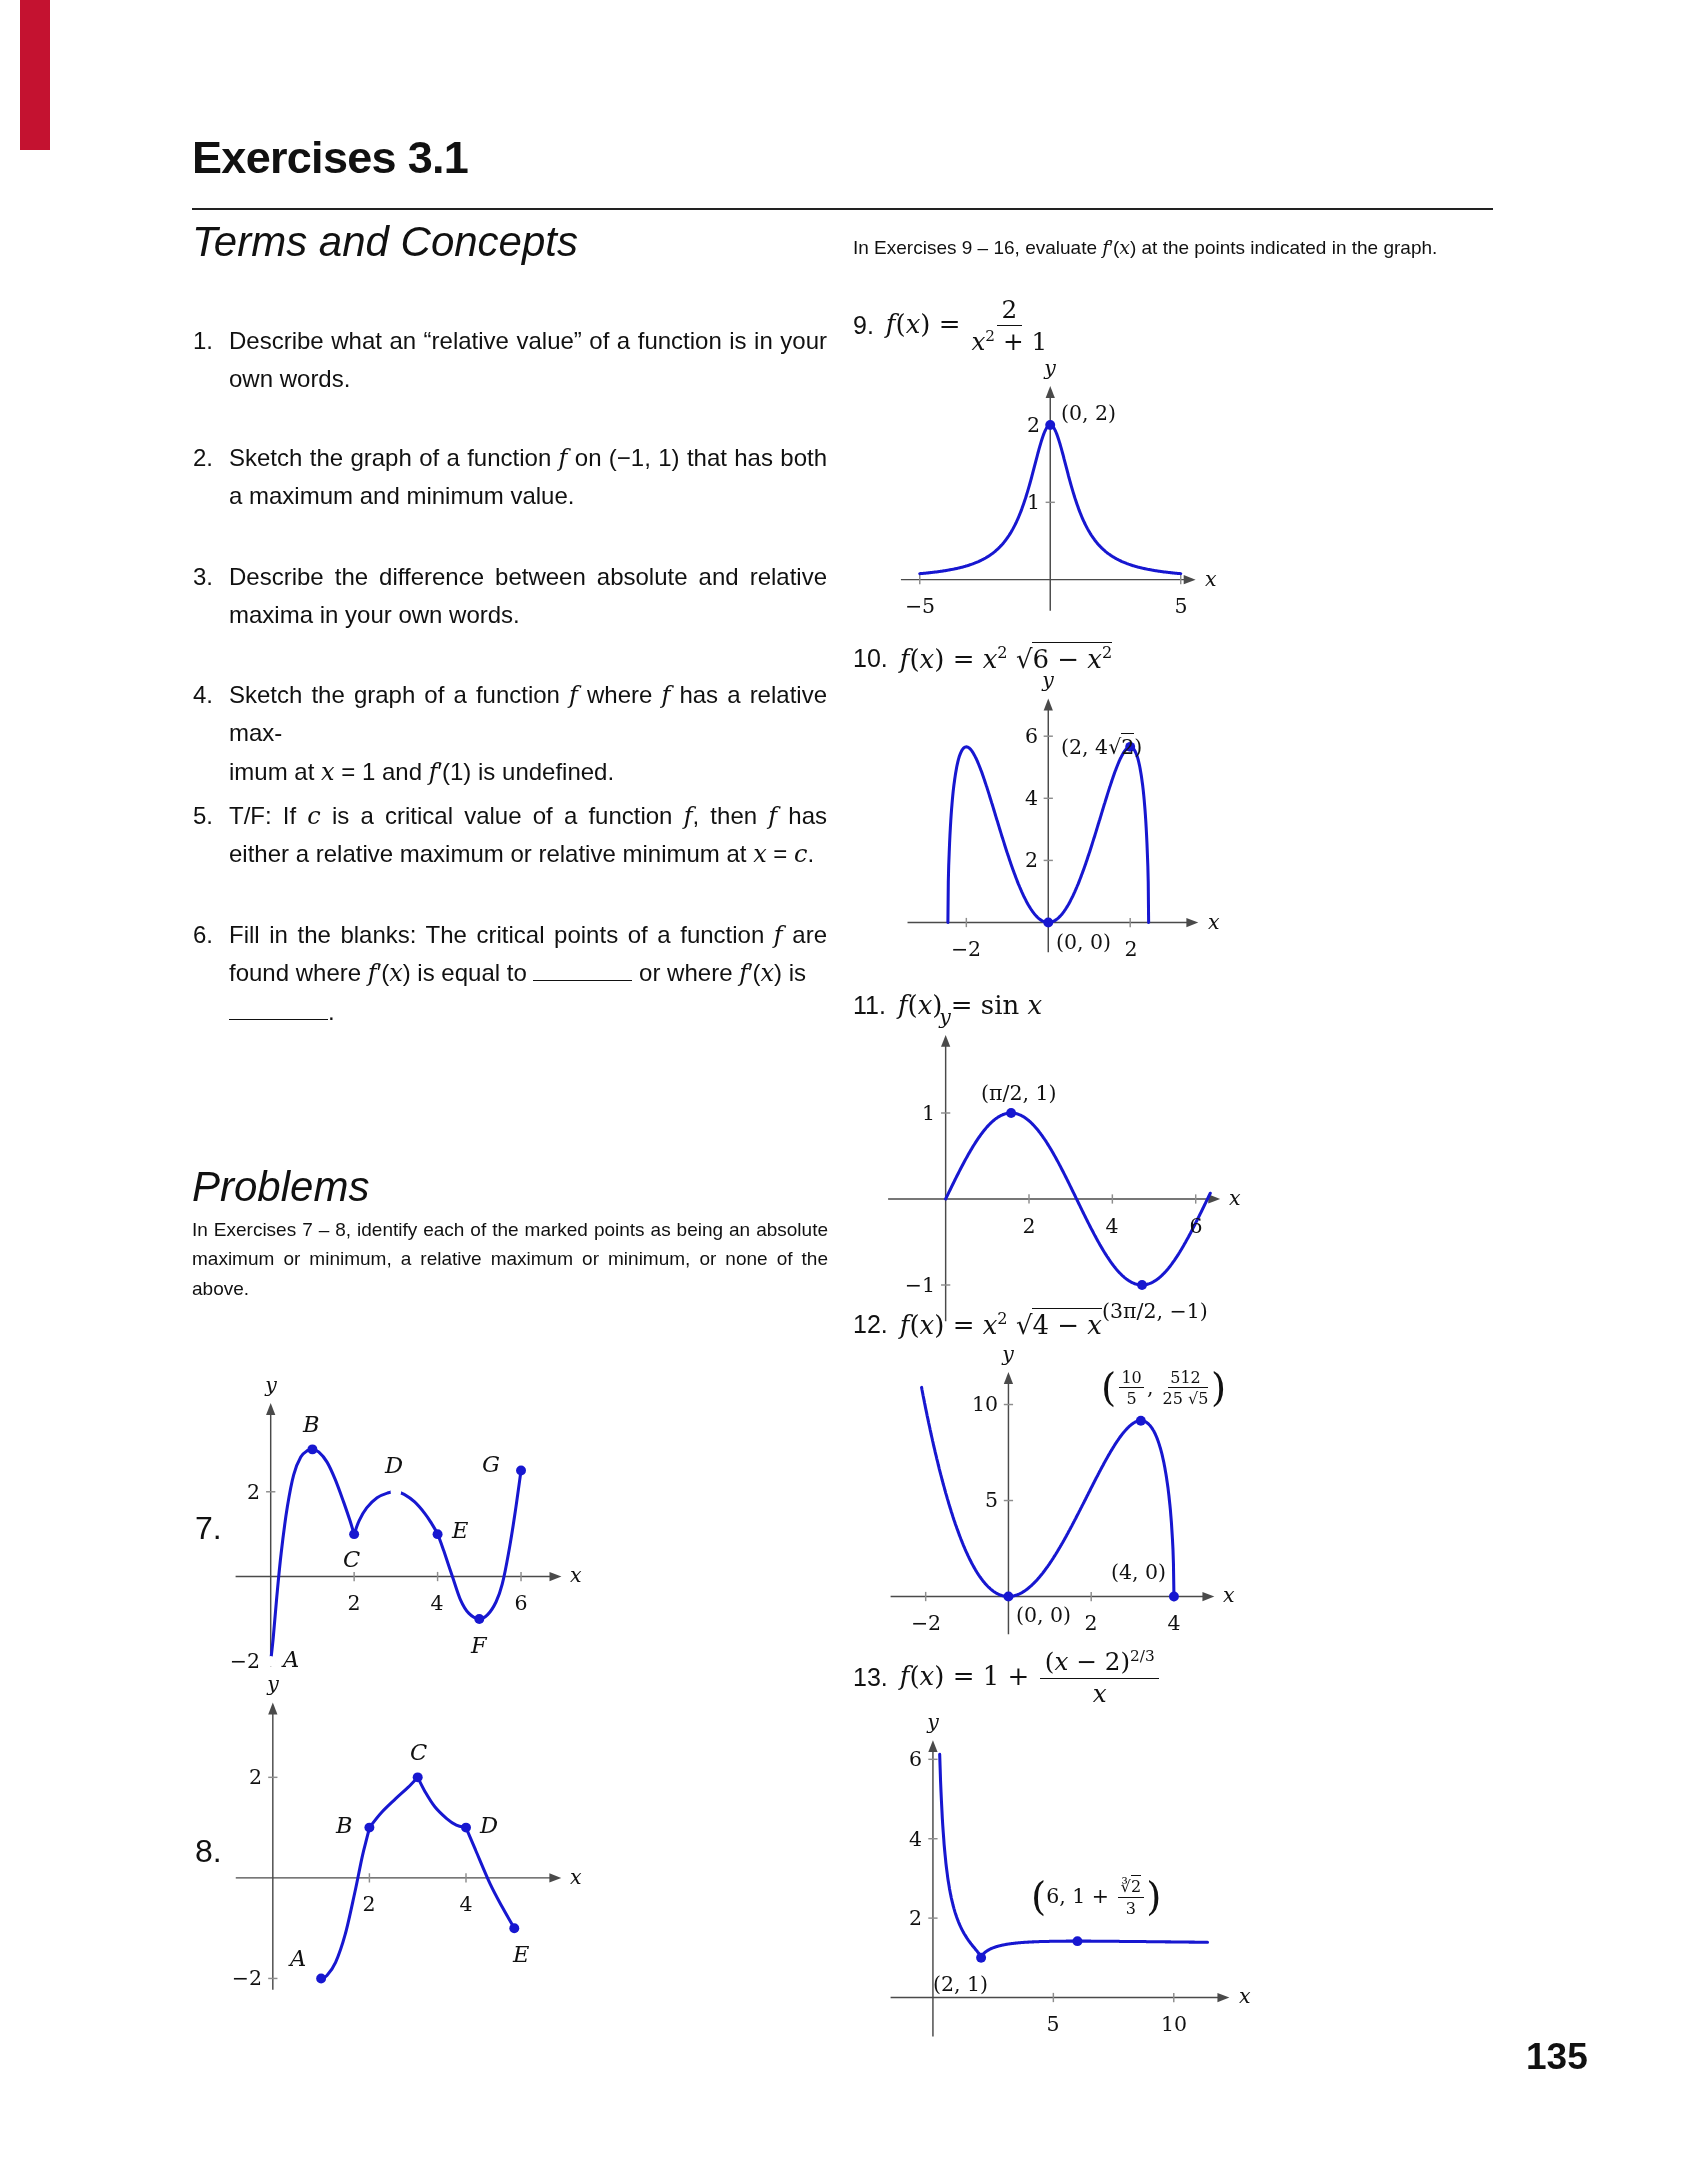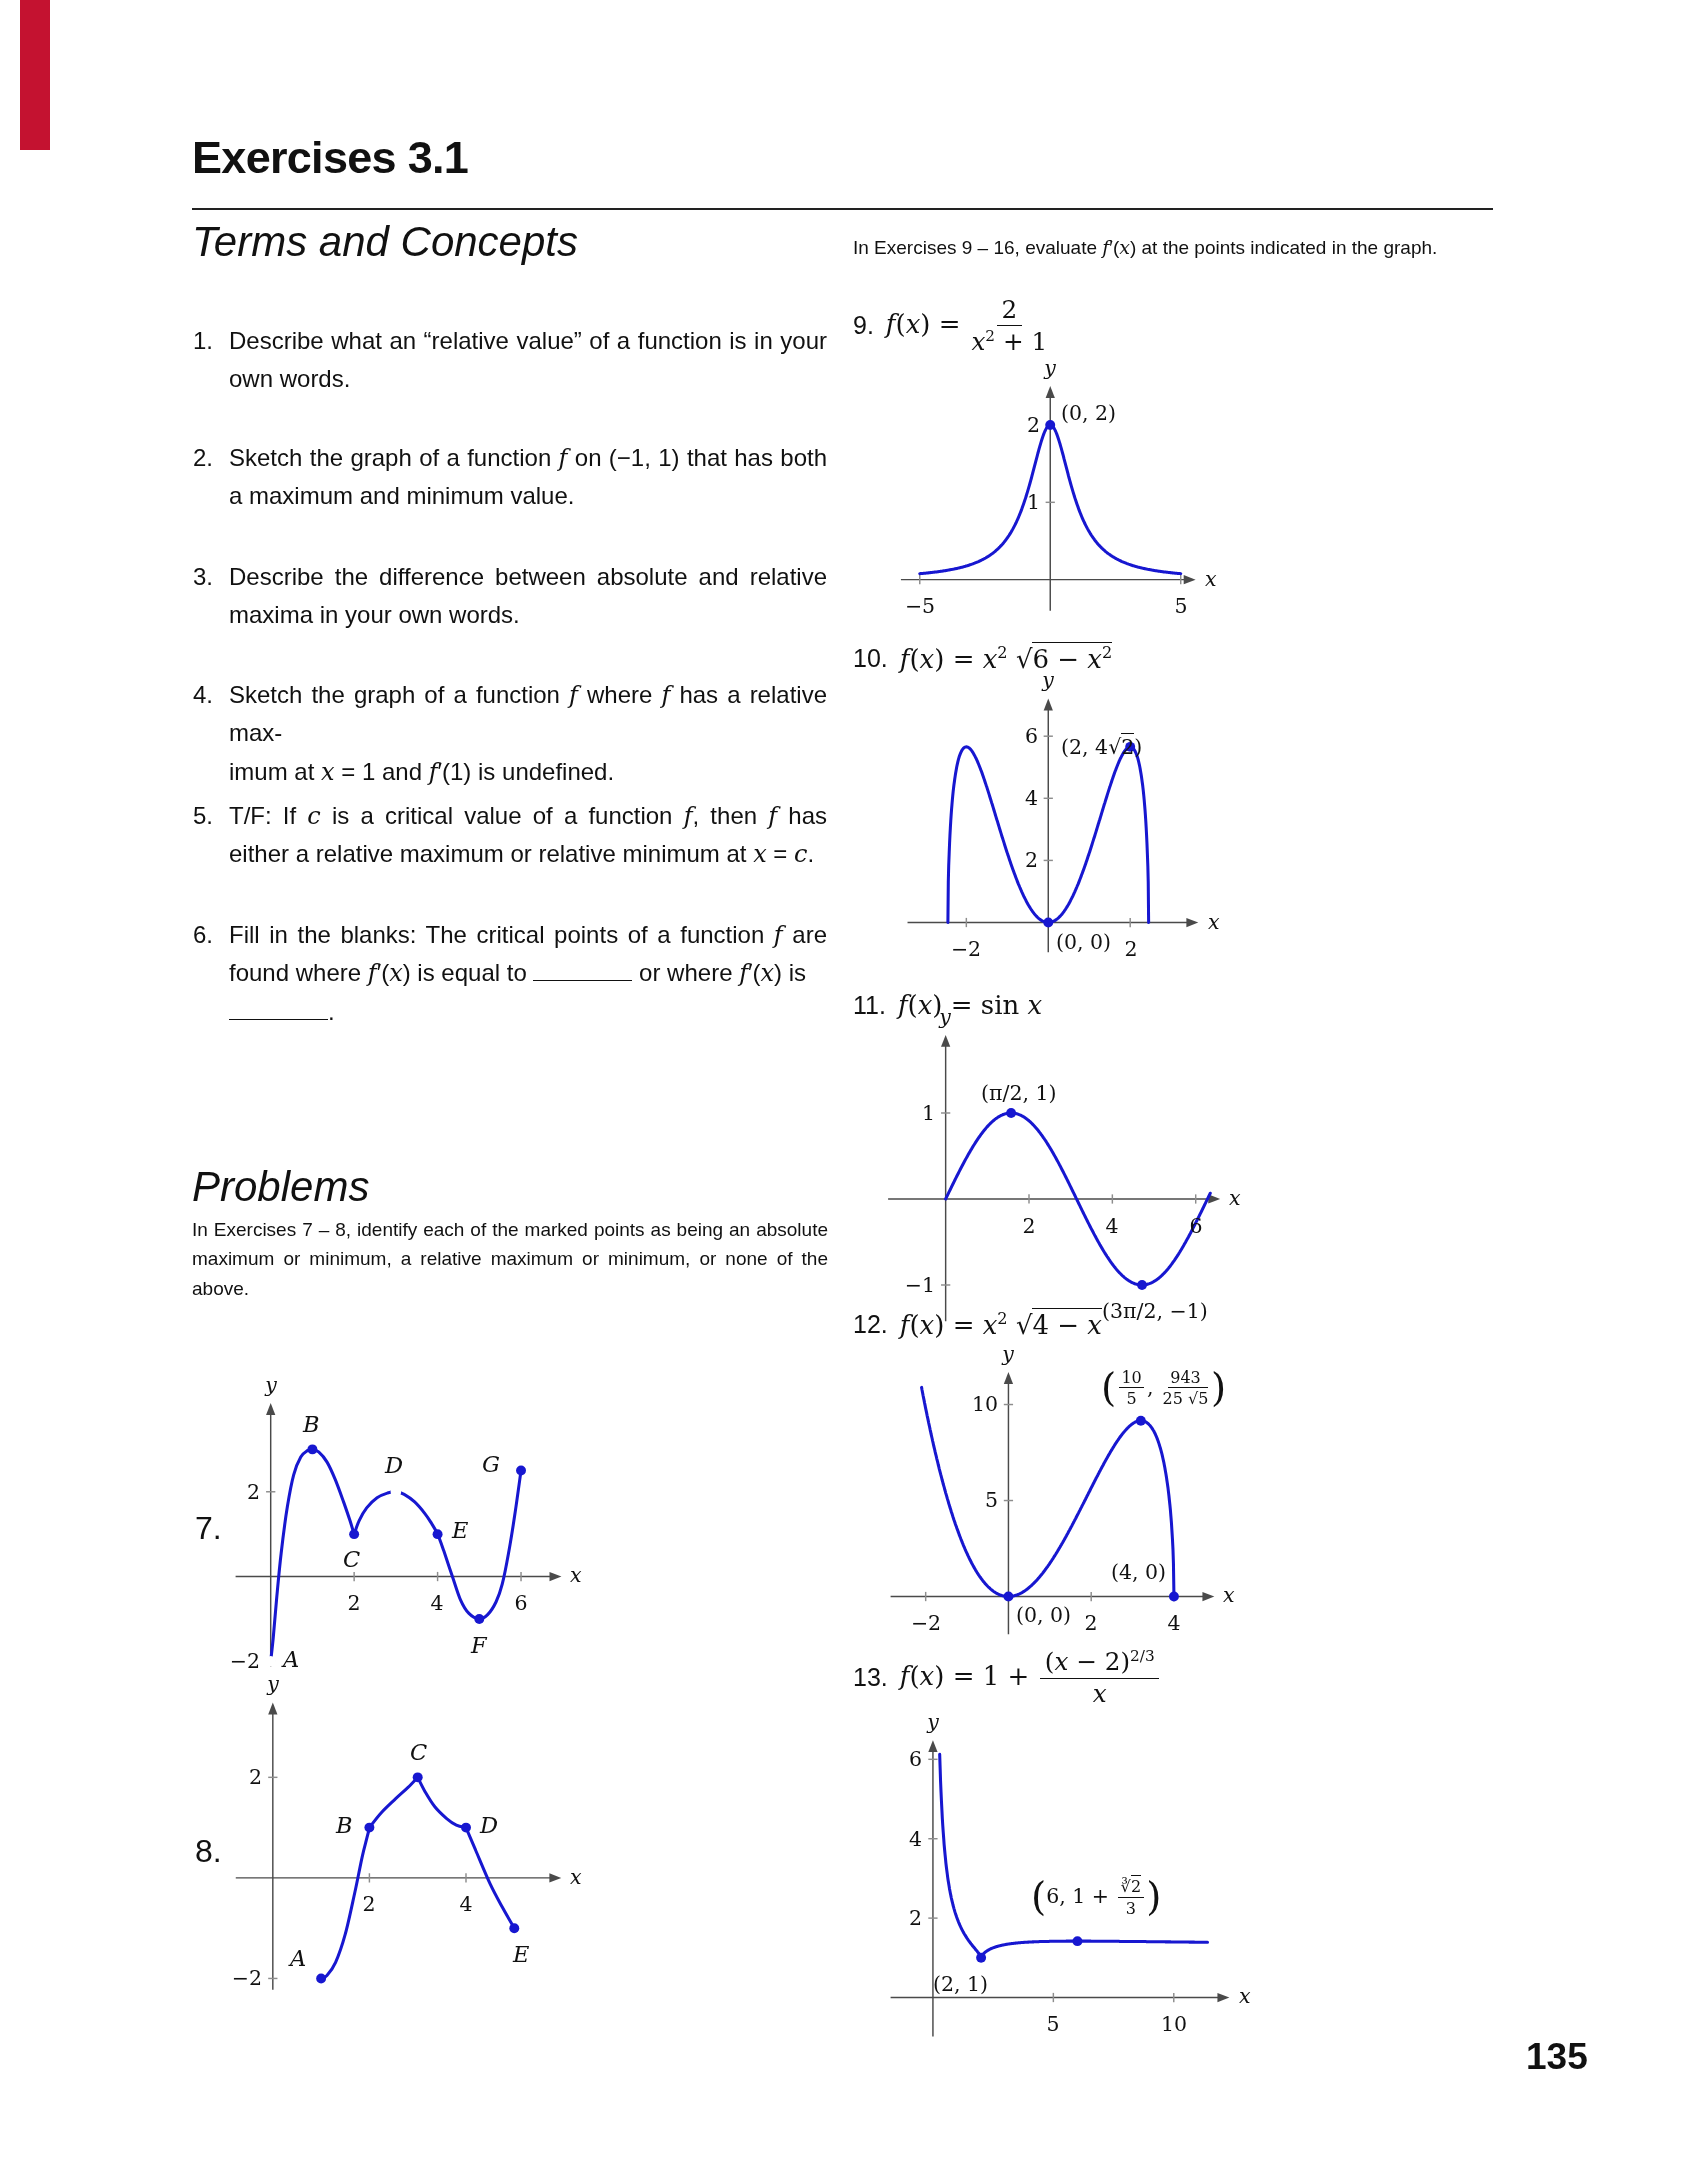--- a/index.html
+++ b/index.html
@@ -210,21 +210,21 @@
       <line x1="187" y1="206" x2="201" y2="206" class="tk"></line>
       <line x1="187" y1="61" x2="201" y2="61" class="tk"></line>
       <path d="M62.8,35.1L63.5,39.1L64.3,43.1L65.0,47.0L65.8,50.9L66.6,54.7L67.3,58.5L68.1,62.3L68.8,66.1L69.6,69.9L70.4,73.6L71.1,77.3L71.9,80.9L72.7,84.6L73.4,88.2L74.2,91.8L75.0,95.3L75.7,98.8L76.5,102.3L77.2,105.8L78.0,109.3L78.8,112.7L79.5,116.1L80.3,119.4L81.0,122.8L81.8,126.1L82.6,129.3L83.3,132.6L84.1,135.8L84.9,139.0L85.6,142.2L86.4,145.3L87.2,148.5L87.9,151.6L88.7,154.6L89.4,157.7L90.2,160.7L91.0,163.7L91.7,166.6L92.5,169.6L93.3,172.5L94.0,175.4L94.8,178.2L95.5,181.1L96.3,183.9L97.1,186.6L97.8,189.4L98.6,192.1L99.3,194.8L100.1,197.5L100.9,200.1L101.6,202.8L102.4,205.4L103.2,207.9L103.9,210.5L104.7,213.0L105.4,215.5L106.2,218.0L107.0,220.4L107.7,222.9L108.5,225.3L109.3,227.6L110.0,230.0L110.8,232.3L111.5,234.6L112.3,236.9L113.1,239.1L113.8,241.4L114.6,243.6L115.4,245.7L116.1,247.9L116.9,250.0L117.7,252.1L118.4,254.2L119.2,256.2L119.9,258.3L120.7,260.3L121.5,262.3L122.2,264.2L123.0,266.2L123.8,268.1L124.5,270.0L125.3,271.8L126.0,273.7L126.8,275.5L127.6,277.3L128.3,279.0L129.1,280.8L129.8,282.5L130.6,284.2L131.4,285.9L132.1,287.5L132.9,289.2L133.7,290.8L134.4,292.4L135.2,293.9L135.9,295.5L136.7,297.0L137.5,298.5L138.2,299.9L139.0,301.4L139.8,302.8L140.5,304.2L141.3,305.6L142.0,307.0L142.8,308.3L143.6,309.6L144.3,310.9L145.1,312.2L145.9,313.4L146.6,314.7L147.4,315.9L148.1,317.0L148.9,318.2L149.7,319.3L150.4,320.5L151.2,321.6L152.0,322.6L152.7,323.7L153.5,324.7L154.3,325.7L155.0,326.7L155.8,327.7L156.5,328.7L157.3,329.6L158.1,330.5L158.8,331.4L159.6,332.2L160.3,333.1L161.1,333.9L161.9,334.7L162.6,335.5L163.4,336.3L164.2,337.0L164.9,337.7L165.7,338.4L166.4,339.1L167.2,339.8L168.0,340.4L168.7,341.1L169.5,341.7L170.3,342.2L171.0,342.8L171.8,343.4L172.5,343.9L173.3,344.4L174.1,344.9L174.8,345.3L175.6,345.8L176.4,346.2L177.1,346.6L177.9,347.0L178.6,347.4L179.4,347.7L180.2,348.1L180.9,348.4L181.7,348.7L182.5,349.0L183.2,349.2L184.0,349.5L184.8,349.7L185.5,349.9L186.3,350.1L187.0,350.3L187.8,350.4L188.6,350.6L189.3,350.7L190.1,350.8L190.8,350.9L191.6,350.9L192.4,351.0L193.1,351.0L193.9,351.0L194.7,351.0L195.4,351.0L196.2,350.9L196.9,350.9L197.7,350.8L198.5,350.7L199.2,350.6L200.0,350.5L200.8,350.3L201.5,350.2L202.3,350.0L203.0,349.8L203.8,349.6L204.6,349.4L205.3,349.1L206.1,348.9L206.9,348.6L207.6,348.3L208.4,348.0L209.1,347.7L209.9,347.4L210.7,347.0L211.4,346.6L212.2,346.3L213.0,345.9L213.7,345.5L214.5,345.0L215.3,344.6L216.0,344.1L216.8,343.7L217.5,343.2L218.3,342.7L219.1,342.2L219.8,341.6L220.6,341.1L221.3,340.5L222.1,339.9L222.9,339.4L223.6,338.8L224.4,338.1L225.2,337.5L225.9,336.9L226.7,336.2L227.4,335.5L228.2,334.9L229.0,334.2L229.7,333.4L230.5,332.7L231.3,332.0L232.0,331.2L232.8,330.5L233.5,329.7L234.3,328.9L235.1,328.1L235.8,327.3L236.6,326.5L237.4,325.6L238.1,324.8L238.9,323.9L239.6,323.0L240.4,322.1L241.2,321.2L241.9,320.3L242.7,319.4L243.5,318.5L244.2,317.5L245.0,316.6L245.8,315.6L246.5,314.6L247.3,313.6L248.0,312.6L248.8,311.6L249.6,310.6L250.3,309.5L251.1,308.5L251.8,307.4L252.6,306.4L253.4,305.3L254.1,304.2L254.9,303.1L255.7,302.0L256.4,300.9L257.2,299.8L257.9,298.6L258.7,297.5L259.5,296.3L260.2,295.1L261.0,294.0L261.8,292.8L262.5,291.6L263.3,290.4L264.0,289.2L264.8,288.0L265.6,286.7L266.3,285.5L267.1,284.3L267.9,283.0L268.6,281.7L269.4,280.5L270.1,279.2L270.9,277.9L271.7,276.6L272.4,275.3L273.2,274.0L274.0,272.7L274.7,271.4L275.5,270.1L276.3,268.7L277.0,267.4L277.8,266.0L278.5,264.7L279.3,263.3L280.1,261.9L280.8,260.6L281.6,259.2L282.3,257.8L283.1,256.4L283.9,255.0L284.6,253.6L285.4,252.2L286.2,250.8L286.9,249.4L287.7,247.9L288.4,246.5L289.2,245.1L290.0,243.6L290.7,242.2L291.5,240.8L292.3,239.3L293.0,237.9L293.8,236.4L294.5,234.9L295.3,233.5L296.1,232.0L296.8,230.5L297.6,229.0L298.4,227.6L299.1,226.1L299.9,224.6L300.6,223.1L301.4,221.6L302.2,220.1L302.9,218.6L303.7,217.1L304.5,215.6L305.2,214.1L306.0,212.6L306.8,211.1L307.5,209.6L308.3,208.1L309.0,206.6L309.8,205.1L310.6,203.6L311.3,202.1L312.1,200.6L312.8,199.1L313.6,197.6L314.4,196.1L315.1,194.6L315.9,193.1L316.7,191.6L317.4,190.1L318.2,188.6L318.9,187.0L319.7,185.5L320.5,184.1L321.2,182.6L322.0,181.1L322.8,179.6L323.5,178.1L324.3,176.6L325.1,175.1L325.8,173.6L326.6,172.1L327.3,170.7L328.1,169.2L328.9,167.7L329.6,166.3L330.4,164.8L331.1,163.4L331.9,161.9L332.7,160.5L333.4,159.0L334.2,157.6L335.0,156.2L335.7,154.7L336.5,153.3L337.3,151.9L338.0,150.5L338.8,149.1L339.5,147.7L340.3,146.3L341.1,144.9L341.8,143.6L342.6,142.2L343.3,140.9L344.1,139.5L344.9,138.2L345.6,136.8L346.4,135.5L347.2,134.2L347.9,132.9L348.7,131.6L349.5,130.3L350.2,129.1L351.0,127.8L351.7,126.6L352.5,125.3L353.3,124.1L354.0,122.9L354.8,121.7L355.5,120.5L356.3,119.3L357.1,118.2L357.8,117.0L358.6,115.9L359.4,114.8L360.1,113.7L360.9,112.6L361.6,111.5L362.4,110.4L363.2,109.4L363.9,108.3L364.7,107.3L365.5,106.3L366.2,105.4L367.0,104.4L367.8,103.4L368.5,102.5L369.3,101.6L370.0,100.7L370.8,99.9L371.6,99.0L372.3,98.2L373.1,97.4L373.9,96.6L374.6,95.8L375.4,95.1L376.1,94.4L376.9,93.7L377.7,93.0L378.4,92.4L379.2,91.7L379.9,91.1L380.7,90.6L381.5,90.0L382.2,89.5L383.0,89.0L383.8,88.5L384.5,88.1L385.3,87.7L386.0,87.3L386.8,87.0L387.6,86.7L388.3,86.4L389.1,86.2L389.9,85.9L390.6,85.8L391.4,85.6L392.1,85.5L392.9,85.4L393.7,85.4L394.4,85.4L395.2,85.4L396.0,85.5L396.7,85.6L397.5,85.8L398.3,86.0L399.0,86.3L399.8,86.6L400.5,86.9L401.3,87.3L402.1,87.7L402.8,88.2L403.6,88.8L404.3,89.4L405.1,90.0L405.9,90.7L406.6,91.5L407.4,92.3L408.2,93.2L408.9,94.1L409.7,95.1L410.5,96.2L411.2,97.3L412.0,98.5L412.7,99.8L413.5,101.1L414.3,102.6L415.0,104.1L415.8,105.6L416.5,107.3L417.3,109.1L418.1,110.9L418.8,112.9L419.6,114.9L420.4,117.1L421.1,119.3L421.9,121.7L422.6,124.1L423.4,126.7L424.2,129.5L424.9,132.3L425.7,135.3L426.5,138.5L427.2,141.8L428.0,145.3L428.8,148.9L429.5,152.7L430.3,156.8L431.0,161.0L431.8,165.5L432.6,170.3L433.3,175.3L434.1,180.6L434.9,186.2L435.6,192.2L436.4,198.7L437.1,205.6L437.9,213.0L438.7,221.1L439.4,230.0L440.2,239.9L440.9,251.0L441.7,263.8L442.5,279.4L443.2,300.1L444.0,351.0" class="curve" stroke="#1717d0"></path>
       <circle cx="194" cy="351" r="7.5" class="dot" fill="#1717d0"></circle>
       <circle cx="394" cy="85.49919999999997" r="7.5" class="dot" fill="#1717d0"></circle>
       <circle cx="444" cy="351" r="7.5" class="dot" fill="#1717d0"></circle>
     </svg><div class="plab tlx" style="left: 46px; top: 247px;">−2</div><div class="plab tlx" style="left: 211px; top: 247px;">2</div><div class="plab tlx" style="left: 294px; top: 247px;">4</div><div class="plab tly" style="left: 118px; top: 136px;">5</div><div class="plab tly" style="left: 118px; top: 40px;">10</div><div class="plab axl axlx" style="left: 343px; top: 232px;">x</div><div class="plab axl axly" style="left: 128px; top: 2.6px;">y</div><div class="plab pl-coord" style="left: 136px; top: 239px;">(0, 0)</div><div class="plab pl-coord" style="left: 221px; top: 3.6px;"><span class="bp">(</span><span class="fr">
         <span class="n">10</span>
         <span class="d">5</span>
       </span>, <span class="fr">
-        <span class="n">943</span>
+        <span class="n">512</span>
         <span class="d">25 <span class="rd">√<span class="ol">5</span></span></span>
       </span><span class="bp">)</span></div><div class="plab pl-coord" style="left: 231px; top: 196px;">(4, 0)</div></div>
 
 <div class="frow f13">
   <span class="inum">13.</span>
   <span class="fml"><i>f</i>(<i>x</i>) = 1 + <span class="fr fm">
         <span class="n">(<i>x</i> − 2)<sup>2/3</sup></span>
         <span class="d"><i>x</i></span>
       </span></span>
 </div>

